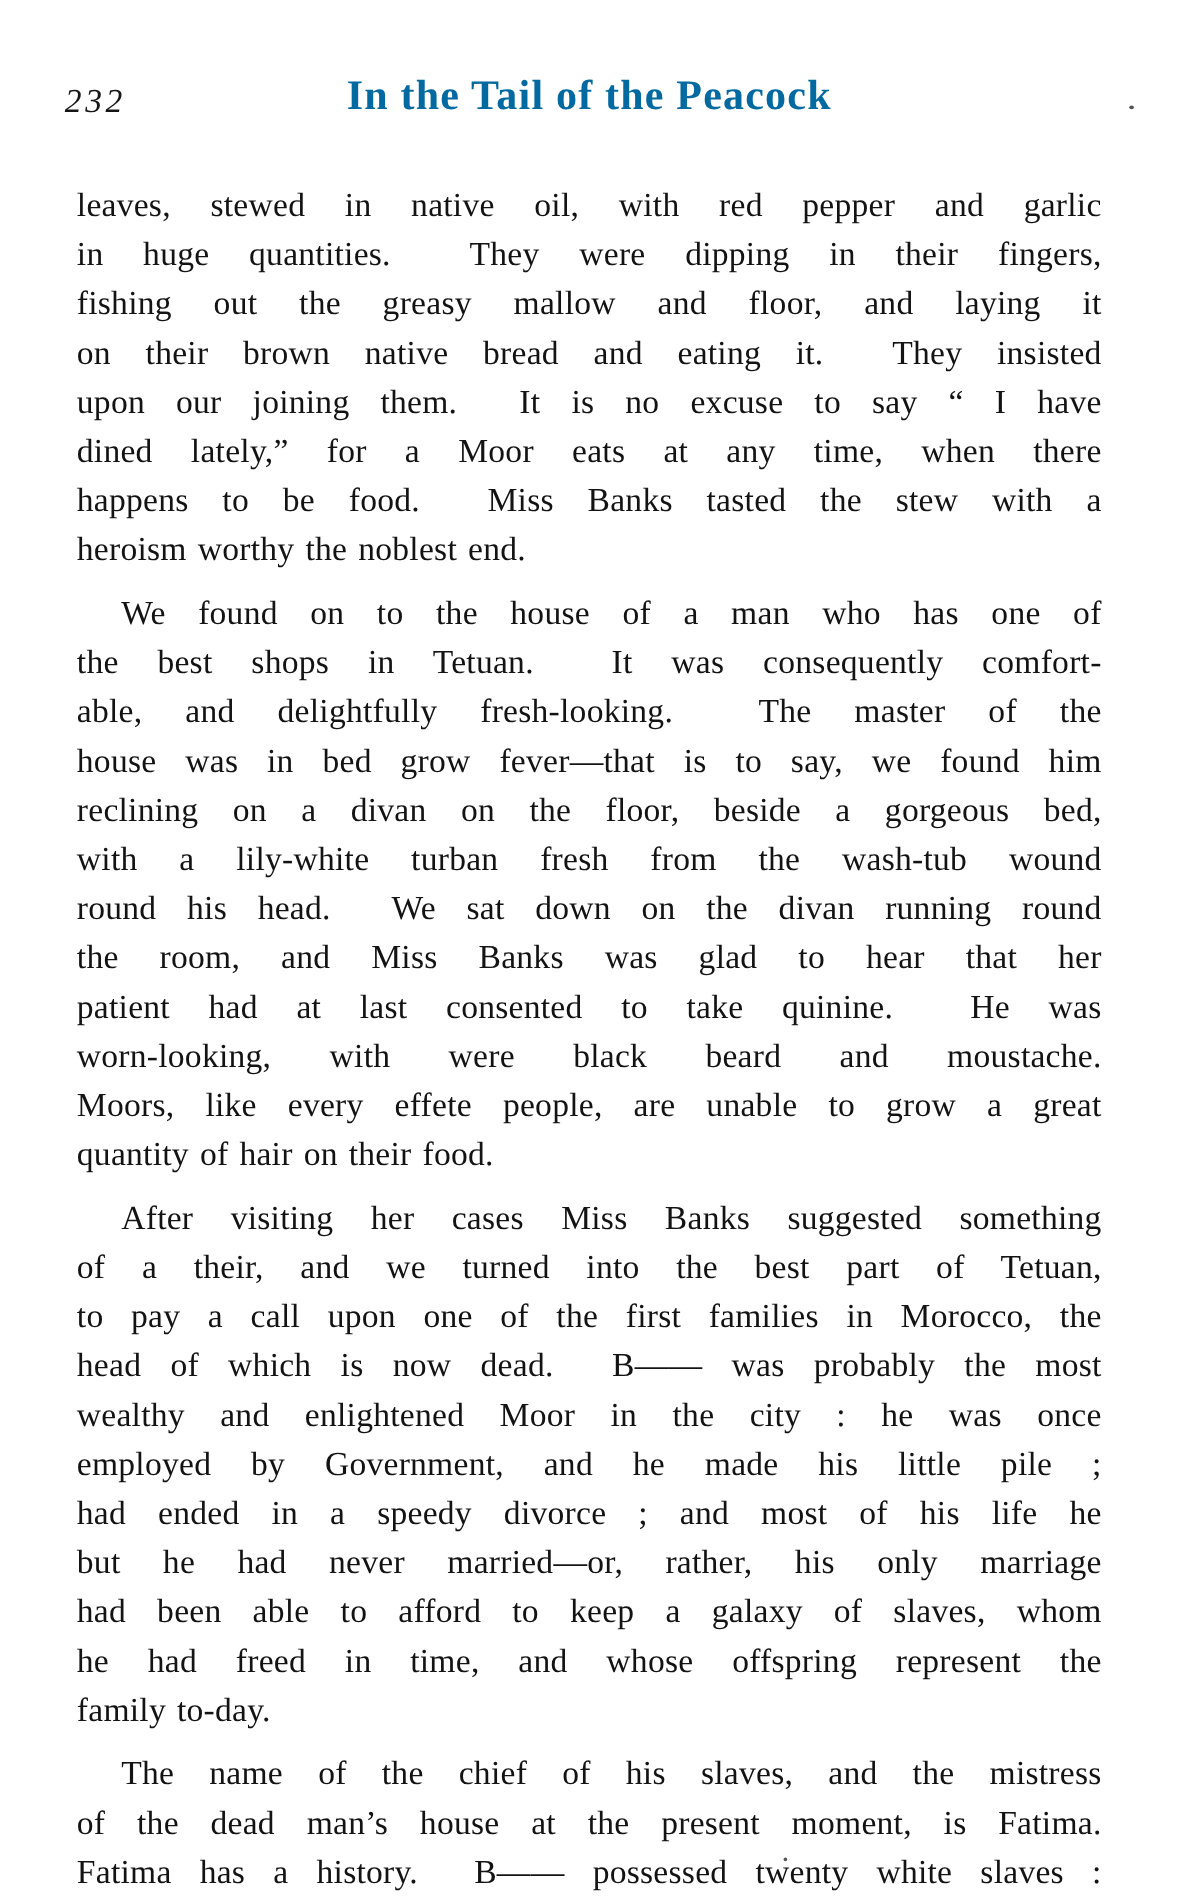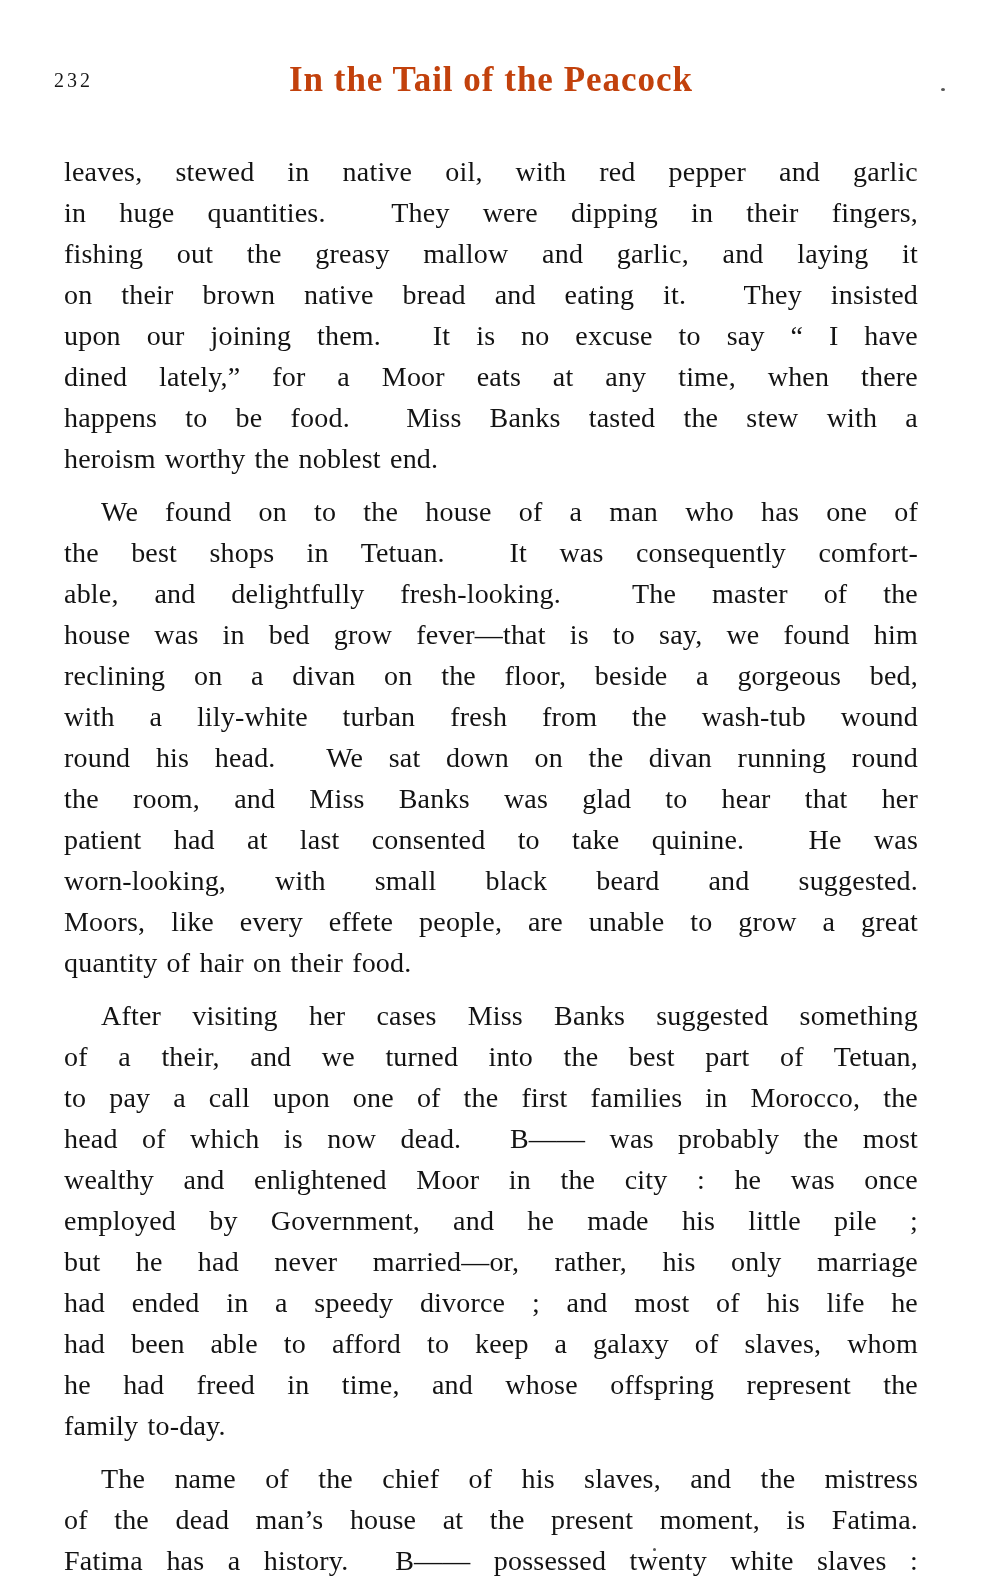--- a/index.html
+++ b/index.html
@@ -20,31 +20,32 @@
     position: absolute;
     top: 60px;
     left: 52px;
     width: 878px;
     height: 50px;
   }
   .page-number {
     position: absolute;
     left: 2px;
     top: 9px;
-    font-size: 20px;
+    font-size: 28px;
     letter-spacing: 3px;
     color: #161616;
+    font-style: italic;
   }
   .running-title {
     margin: 0;
     text-align: center;
     font-size: 35px;
     font-weight: bold;
     letter-spacing: 1px;
-    color: #c2410c;
+    color: #0369a1;
     font-family: "Liberation Serif", "DejaVu Serif", serif;
   }
   .body-text {
     position: absolute;
     top: 139px;
     left: 52px;
     width: 878px;
   }
   .paragraph {
     margin: 12px;
@@ -77,50 +78,50 @@
 
 <div class="page">
   <div class="header">
     <span class="page-number">232</span>
     <h1 class="running-title">In the Tail of the Peacock</h1>
   </div>
   <div class="body-text">
       <div class="paragraph">
         <div class="line">leaves, stewed in native oil, with red pepper and garlic</div>
         <div class="line">in huge quantities.&nbsp; They were dipping in their fingers,</div>
-        <div class="line">fishing out the greasy mallow and garlic, and laying it</div>
+        <div class="line">fishing out the greasy mallow and floor, and laying it</div>
         <div class="line">on their brown native bread and eating it.&nbsp; They insisted</div>
         <div class="line">upon our joining them.&nbsp; It is no excuse to say “&nbsp;I have</div>
         <div class="line">dined lately,” for a Moor eats at any time, when there</div>
         <div class="line">happens to be food.&nbsp; Miss Banks tasted the stew with a</div>
         <div class="line lastline">heroism worthy the noblest end.</div>
       </div>
       <div class="paragraph">
         <div class="line indent">We found on to the house of a man who has one of</div>
         <div class="line">the best shops in Tetuan.&nbsp; It was consequently comfort-</div>
         <div class="line">able, and delightfully fresh-looking.&nbsp; The master of the</div>
         <div class="line">house was in bed grow fever—that is to say, we found him</div>
         <div class="line">reclining on a divan on the floor, beside a gorgeous bed,</div>
         <div class="line">with a lily-white turban fresh from the wash-tub wound</div>
         <div class="line">round his head.&nbsp; We sat down on the divan running round</div>
         <div class="line">the room, and Miss Banks was glad to hear that her</div>
         <div class="line">patient had at last consented to take quinine.&nbsp; He was</div>
-        <div class="line">worn-looking, with small black beard and suggested.</div>
+        <div class="line">worn-looking, with were black beard and moustache.</div>
         <div class="line">Moors, like every effete people, are unable to grow a great</div>
         <div class="line lastline">quantity of hair on their food.</div>
       </div>
       <div class="paragraph">
         <div class="line indent">After visiting her cases Miss Banks suggested something</div>
         <div class="line">of a their, and we turned into the best part of Tetuan,</div>
         <div class="line">to pay a call upon one of the first families in Morocco, the</div>
         <div class="line">head of which is now dead.&nbsp; B—— was probably the most</div>
         <div class="line">wealthy and enlightened Moor in the city&nbsp;: he was once</div>
         <div class="line">employed by Government, and he made his little pile&nbsp;;</div>
+        <div class="line">had ended in a speedy divorce&nbsp;; and most of his life he</div>
         <div class="line">but he had never married—or, rather, his only marriage</div>
-        <div class="line">had ended in a speedy divorce&nbsp;; and most of his life he</div>
         <div class="line">had been able to afford to keep a galaxy of slaves, whom</div>
         <div class="line">he had freed in time, and whose offspring represent the</div>
         <div class="line lastline">family to-day.</div>
       </div>
       <div class="paragraph">
         <div class="line indent">The name of the chief of his slaves, and the mistress</div>
         <div class="line">of the dead man’s house at the present moment, is Fatima.</div>
         <div class="line">Fatima has a history.&nbsp; B—— possessed twenty white slaves&nbsp;:</div>
       </div>
     </div>

